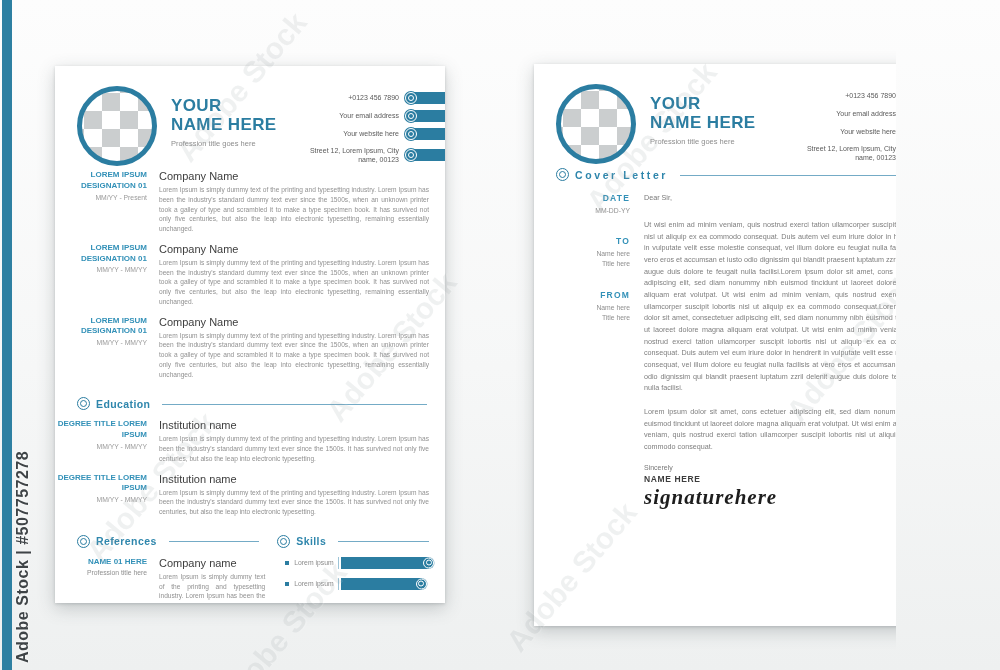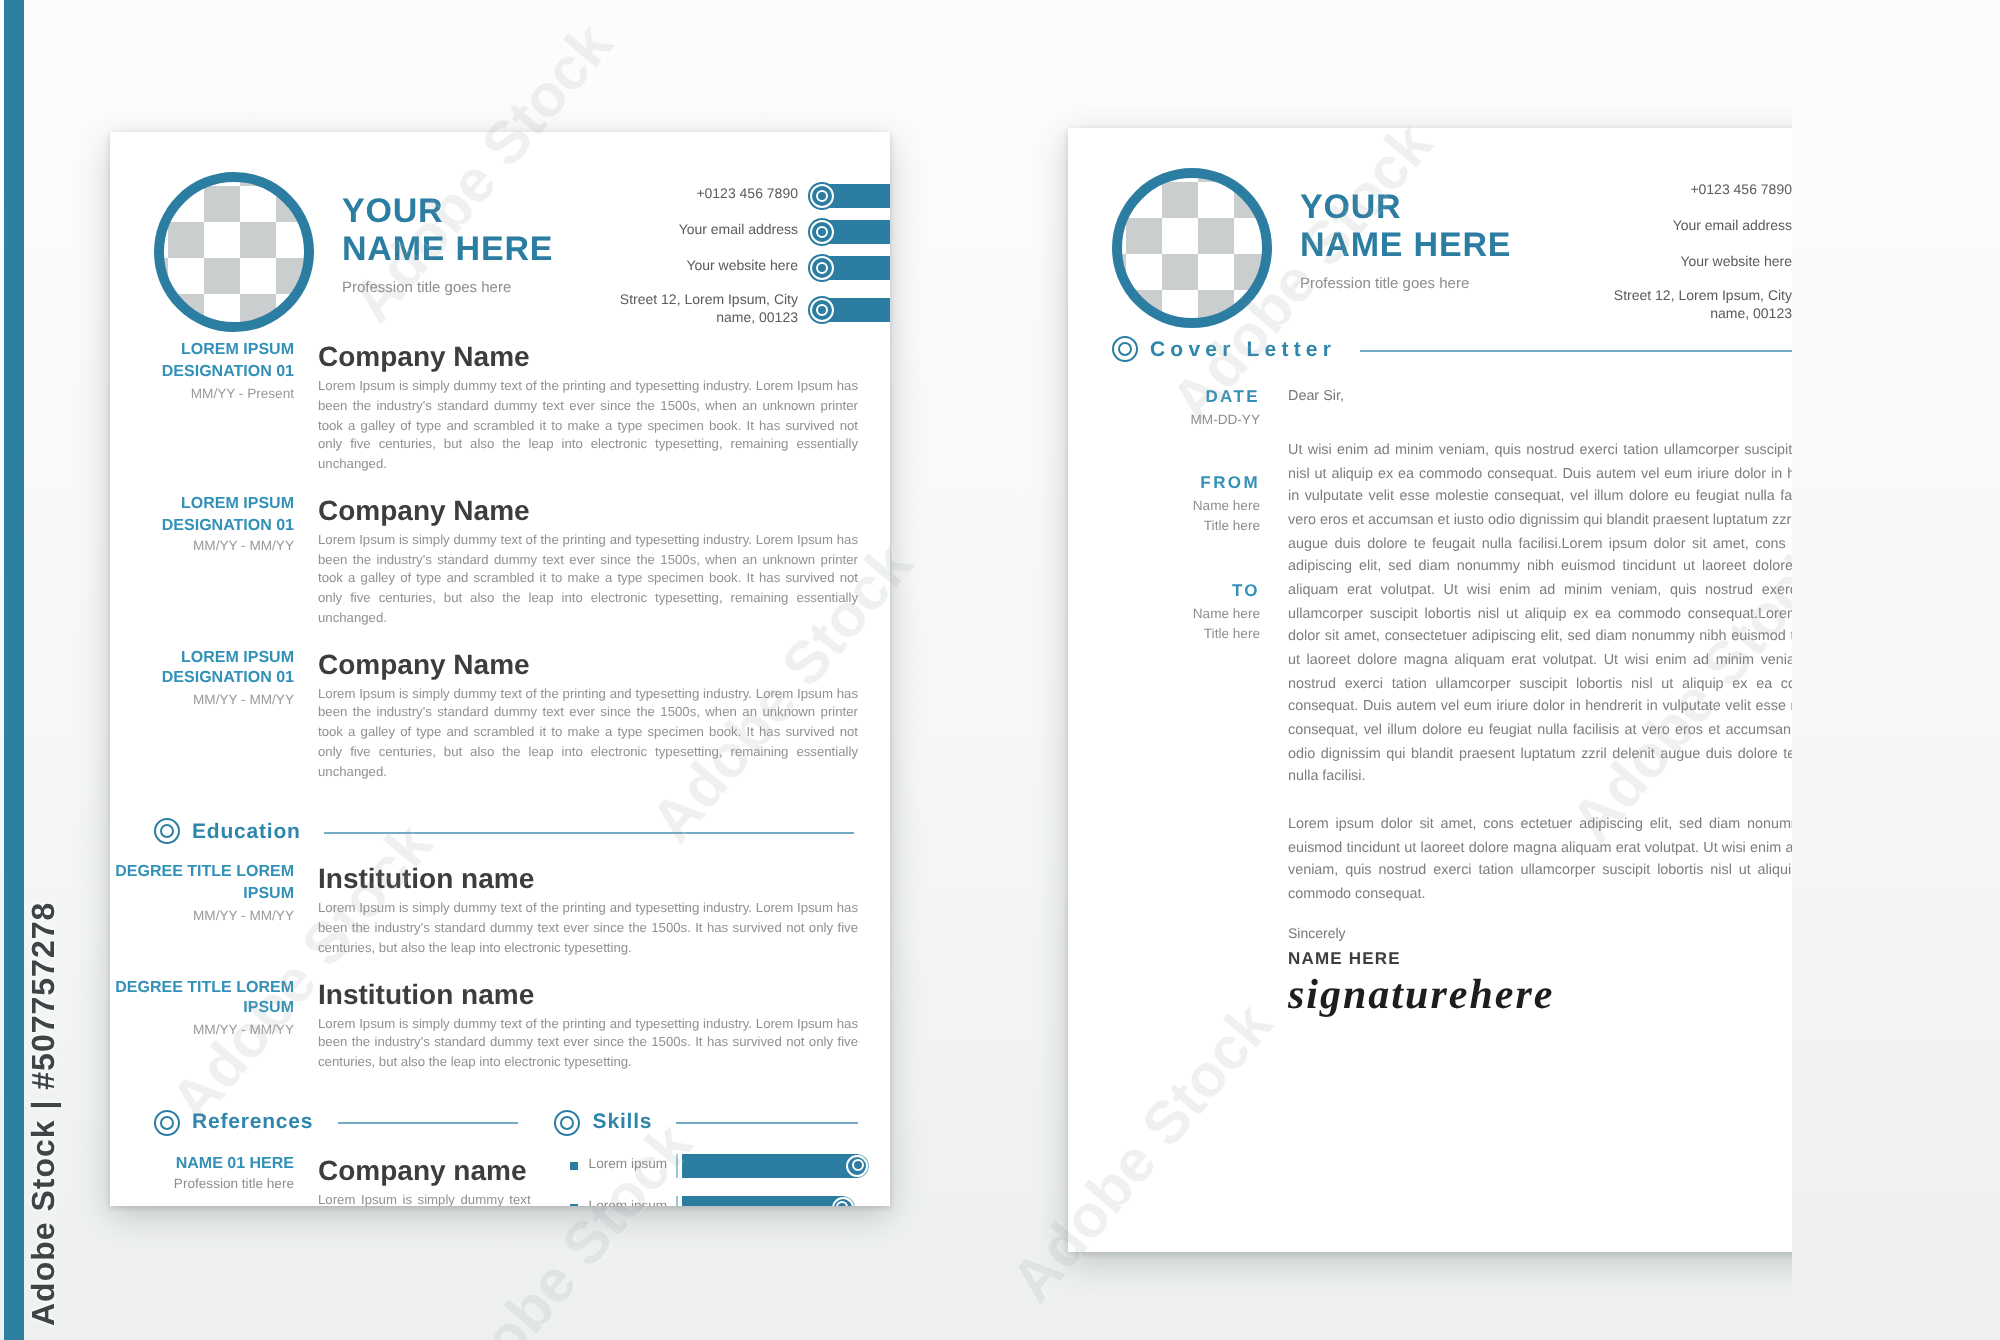--- a/index.html
+++ b/index.html
@@ -49,21 +49,21 @@
   .sec-title.wide { letter-spacing:2.6px; }
   .sec-line { flex:1; height:1px; background:#74abc6; margin:1px 18px 0 12px; }
 
   
   .entry { display:flex; margin-bottom:9px; }
   .e-left { width:104px; flex:none; text-align:right; padding-right:12px; }
   .e-desig { color:#3391b8; font-weight:bold; font-size:8px; line-height:1.35; }
   .e-period { color:#9a9a9a; font-size:6.8px; margin-top:2px; }
   .e-sub { color:#8f8f8f; font-size:6.8px; margin-top:1px; }
   .e-right { flex:1; padding-right:16px; }
-  .e-company { color:#3d3d3d; font-weight:bold; font-size:14px; margin-bottom:3px; }
+  .e-company { color:#3d3d3d; font-weight:normal; font-size:11px; margin-bottom:3px; }
   .e-desc { color:#919191; font-size:6.6px; line-height:1.48; text-align:justify; }
   .sec-gap { height:9px; }
 
   .bottom-split { display:flex; }
   .refs-col { width:57%; flex:none; }
   .refs-col .e-right { padding-right:12px; }
   .skills-col { flex:1; padding-right:16px; }
   .skills-col .sec-h { padding-left:0; }
   .skills-col .sec-line { margin-right:0; }
 
@@ -297,26 +297,26 @@
       <div class="sec-line"></div>
     </div>
 
     <div class="cl-body-row">
       <div class="cl-meta">
         <div class="cl-group">
           <div class="cl-glabel">DATE</div>
           <div class="cl-gline">MM-DD-YY</div>
         </div>
         <div class="cl-group">
-          <div class="cl-glabel">FROM</div>
+          <div class="cl-glabel">TO</div>
           <div class="cl-gline">Name here</div>
           <div class="cl-gline">Title here</div>
         </div>
         <div class="cl-group">
-          <div class="cl-glabel">TO</div>
+          <div class="cl-glabel">FROM</div>
           <div class="cl-gline">Name here</div>
           <div class="cl-gline">Title here</div>
         </div>
       </div>
       <div class="cl-main">
         <div class="cl-sal">Dear Sir,</div>
         <div class="cl-p">Ut wisi enim ad minim veniam, quis nostrud exerci tation ullamcorper suscipit lobortis nisl ut aliquip ex ea commodo consequat. Duis autem vel eum iriure dolor in hendrerit in vulputate velit esse molestie consequat, vel illum dolore eu feugiat nulla facilisis at vero eros et accumsan et iusto odio dignissim qui blandit praesent luptatum zzril delenit augue duis dolore te feugait nulla facilisi.Lorem ipsum dolor sit amet, cons ectetuer adipiscing elit, sed diam nonummy nibh euismod tincidunt ut laoreet dolore magna aliquam erat volutpat. Ut wisi enim ad minim veniam, quis nostrud exerci tation ullamcorper suscipit lobortis nisl ut aliquip ex ea commodo consequat.Lorem ipsum dolor sit amet, consectetuer adipiscing elit, sed diam nonummy nibh euismod tincidunt ut laoreet dolore magna aliquam erat volutpat. Ut wisi enim ad minim veniam, quis nostrud exerci tation ullamcorper suscipit lobortis nisl ut aliquip ex ea commodo consequat. Duis autem vel eum iriure dolor in hendrerit in vulputate velit esse molestie consequat, vel illum dolore eu feugiat nulla facilisis at vero eros et accumsan et iusto odio dignissim qui blandit praesent luptatum zzril delenit augue duis dolore te feugait nulla facilisi.</div>
         <div class="cl-p">Lorem ipsum dolor sit amet, cons ectetuer adipiscing elit, sed diam nonummy nibh euismod tincidunt ut laoreet dolore magna aliquam erat volutpat. Ut wisi enim ad minim veniam, quis nostrud exerci tation ullamcorper suscipit lobortis nisl ut aliquip ex ea commodo consequat.</div>
         <div class="cl-close">Sincerely</div>
         <div class="cl-name">NAME HERE</div>

